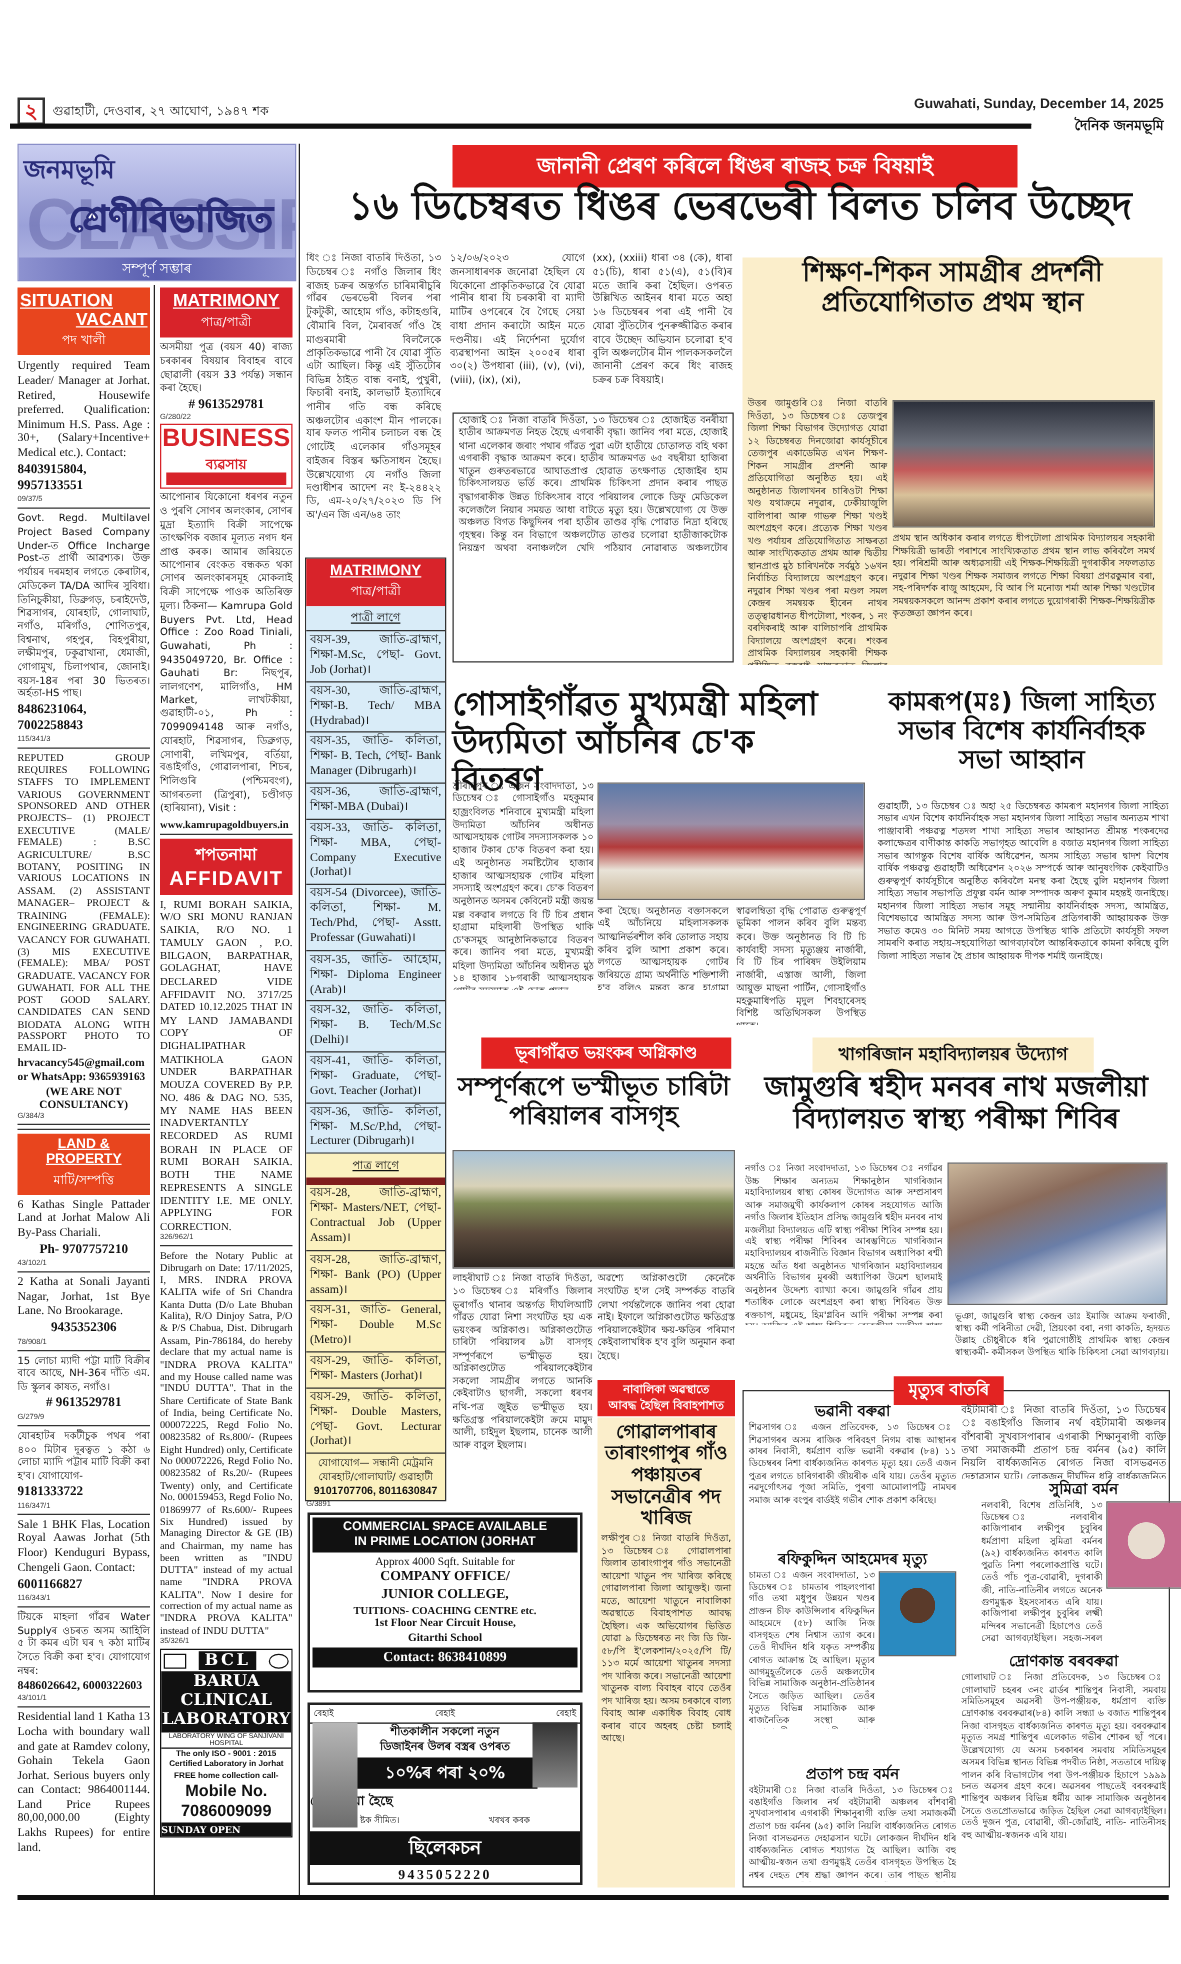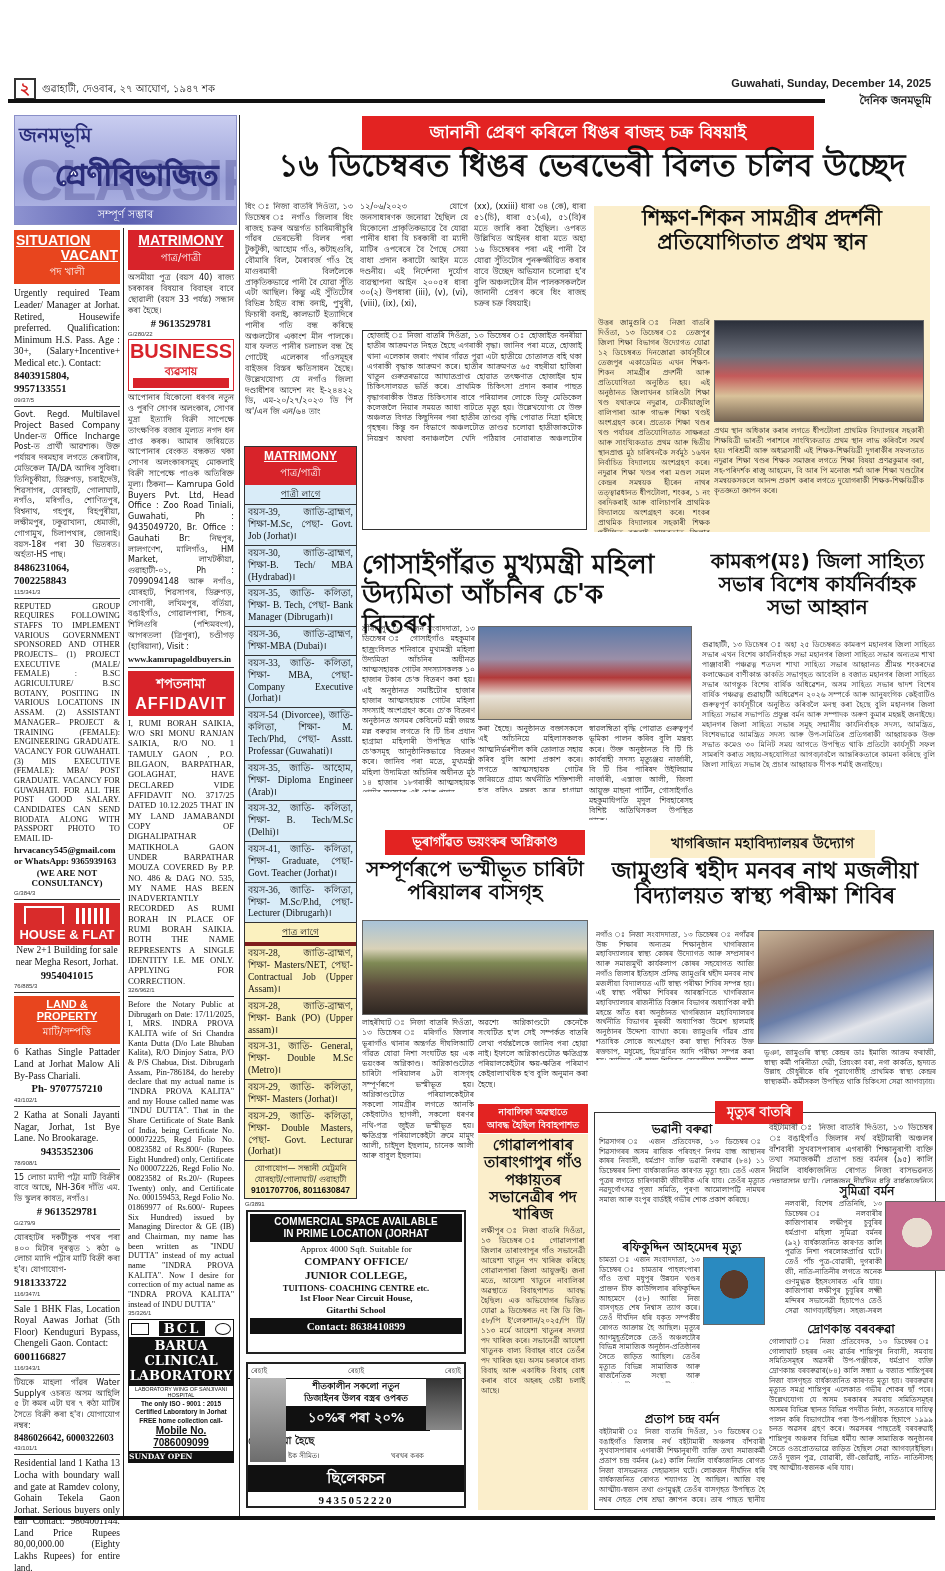--- a/index.html
+++ b/index.html
@@ -84,30 +84,20 @@
     <span class="code">115/341/3</span>
   </div>
   <div class="sep"></div>
   <div>
     <p style="font-size:8.2px;line-height:1.18;">REPUTED GROUP REQUIRES FOLLOWING STAFFS TO IMPLEMENT VARIOUS GOVERNMENT SPONSORED AND OTHER PROJECTS– (1) PROJECT EXECUTIVE (MALE/ FEMALE) : B.SC AGRICULTURE/ B.SC BOTANY, POSITING IN VARIOUS LOCATIONS IN ASSAM. (2) ASSISTANT MANAGER– PROJECT &amp; TRAINING (FEMALE): ENGINEERING GRADUATE. VACANCY FOR GUWAHATI. (3) MIS EXECUTIVE (FEMALE): MBA/ POST GRADUATE. VACANCY FOR GUWAHATI. FOR ALL THE POST GOOD SALARY. CANDIDATES CAN SEND BIODATA ALONG WITH PASSPORT PHOTO TO EMAIL ID-</p>
     <p class="phone" style="font-size:9px;">hrvacancy545@gmail.com or WhatsApp: 9365939163</p>
     <p style="font-weight:bold;text-align:center;font-size:9px;">(WE ARE NOT CONSULTANCY)</p>
     <span class="code">G/384/3</span>
   </div>
   <div class="sep"></div>
-  <div>
-    <div style="height:42px;background:#d92b2b;color:#fff;font:bold 13px 'Liberation Sans',sans-serif;text-align:center;padding-top:24px;position:relative;">
-      <div style="position:absolute;left:10px;top:3px;width:40px;height:18px;border:2px solid #fff;border-bottom:none;"></div>
-      <div style="position:absolute;right:8px;top:5px;width:36px;height:16px;background:repeating-linear-gradient(90deg,#fff 0 3px,#d92b2b 3px 6px);"></div>
-      <span>HOUSE &amp; FLAT</span>
-    </div>
-    <p style="text-align:center;">New 2+1 Building for sale near Megha Resort, Jorhat.</p>
-    <p class="phone" style="text-align:center;">9954041015</p>
-    <span class="code">76/885/3</span>
-  </div>
   <div class="sep"></div>
   <div class="hdr-red" style="font-size:11px;">
     <div style="text-decoration:underline;">LAND &amp; PROPERTY</div>
     <span class="sub-bn">মাটি/সম্পত্তি</span>
   </div>
   <div style="margin-top:3px;">
     <p>6 Kathas Single Pattader Land at Jorhat Malow Ali By-Pass Chariali.</p>
     <p class="phone" style="text-align:center;">Ph- 9707757210</p>
     <span class="code">43/102/1</span>
   </div>
@@ -190,21 +180,21 @@
     <div style="background:#111;color:#fff;text-align:center;font:bold 13px/1.15 'DejaVu Serif',serif;padding:2px 0;">
       <div>BARUA</div>
       <div>CLINICAL</div>
       <div>LABORATORY</div>
     </div>
     <div style="font:5.5px 'Liberation Sans',sans-serif;text-align:center;border-bottom:1px solid #111;">LABORATORY WING OF SANJIVANI HOSPITAL</div>
     <div style="font:bold 6.5px/1.25 'Liberation Sans',sans-serif;text-align:center;padding:1px;">
       <div>The only ISO - 9001 : 2015</div>
       <div>Certified Laboratory in Jorhat</div>
       <div>FREE home collection call-</div>
-      <div style="font-size:10px;text-decoration:underline;">Mobile No. 7086009099</div>
+      <div style="font-size:13px;">Mobile No. 7086009099</div>
     </div>
     <div style="background:#111;color:#fff;text-align:left;font:bold 7.5px 'DejaVu Serif',serif;padding:1px 0;">SUNDAY OPEN</div>
   </div>
 </div>
 
 <div class="abs kicker-red" style="left:362px; top:116px; width:452px;">জানানী প্ৰেৰণ কৰিলে ধিঙৰ ৰাজহ চক্ৰ বিষয়াই</div>
 <div class="abs head-big" style="left:244px; top:148px; width:696px; font-size:31px;">১৬ ডিচেম্বৰত ধিঙৰ ভেৰভেৰী বিলত চলিব উচ্ছেদ</div>
 
 <div class="abs bn" style="left:245px; top:202px; width:108px; height:240px; overflow:hidden;">ধিং ঃ নিজা বাতৰি দিওঁতা, ১৩ ডিচেম্বৰ ঃ নগাঁও জিলাৰ ধিং ৰাজহ চক্ৰৰ অন্তৰ্গত চাৰিমাৰীচুৰি গাঁৱৰ ভেৰভেৰী বিলৰ পৰা টুকটুকী, আহোম গাঁও, কটাহগুৰি, বৌমাৰি বিল, মৈৰাবৰ্জ গাঁও হৈ মাগুৰমাৰী বিললৈকে প্ৰাকৃতিকভাৱে পানী বৈ যোৱা সুঁতি এটা আছিল। কিন্তু এই সুঁতিটোৰ বিভিন্ন ঠাইত বান্ধ বনাই, পুখুৰী, ফিচাৰী বনাই, কালভাৰ্ট ইত্যাদিৰে পানীৰ গতি বন্ধ কৰিছে অঞ্চলটোৰ একাংশ মীন পালকে। যাৰ ফলত পানীৰ চলাচল বন্ধ হৈ গোটেই এলেকাৰ গাঁওসমূহৰ বাইজৰ বিস্তৰ ক্ষতিসাধন হৈছে। উল্লেখযোগ্য যে নগাঁও জিলা দণ্ডাধীশৰ আদেশ নং ই-২৪৪২২ ডি, এম-২০/২৭/২০২৩ ডি পি অ'/এন জি এন/৬৪ তাং</div>
 <div class="abs bn" style="left:360px; top:202px; width:108px; height:126px; overflow:hidden;">১২/০৬/২০২৩ যোগে জনসাধাৰণক জনোৱা হৈছিল যে যিকোনো প্ৰাকৃতিকভাৱে বৈ যোৱা পানীৰ ধাৰা যি চৰকাৰী বা ম্যাদী মাটিৰ ওপৰেৰে বৈ গৈছে সেয়া বাধা প্ৰদান কৰাটো আইন মতে দণ্ডনীয়। এই নিৰ্দেশনা দুৰ্যোগ ব্যৱস্থাপনা আইন ২০০৫ৰ ধাৰা ৩০(২) উপধাৰা (iii), (v), (vi), (viii), (ix), (xi),</div>
@@ -226,21 +216,21 @@
     <div class="mat-row">বয়স-35, জাতি- কলিতা, শিক্ষা- B. Tech, পেছা- Bank Manager (Dibrugarh)।</div>
     <div class="mat-row">বয়স-36, জাতি-ব্ৰাহ্মণ, শিক্ষা-MBA (Dubai)।</div>
     <div class="mat-row">বয়স-33, জাতি- কলিতা, শিক্ষা- MBA, পেছা- Company Executive (Jorhat)।</div>
     <div class="mat-row">বয়স-54 (Divorcee), জাতি- কলিতা, শিক্ষা- M. Tech/Phd, পেছা- Asstt. Professar (Guwahati)।</div>
     <div class="mat-row">বয়স-35, জাতি- আহোম, শিক্ষা- Diploma Engineer (Arab)।</div>
     <div class="mat-row">বয়স-32, জাতি- কলিতা, শিক্ষা- B. Tech/M.Sc (Delhi)।</div>
     <div class="mat-row">বয়স-41, জাতি- কলিতা, শিক্ষা- Graduate, পেছা- Govt. Teacher (Jorhat)।</div>
     <div class="mat-row">বয়স-36, জাতি- কলিতা, শিক্ষা- M.Sc/P.hd, পেছা- Lecturer (Dibrugarh)।</div>
   </div>
   <div class="yel-bg">
-    <div style="text-align:center;font:9px 'DejaVu Sans',sans-serif;text-decoration:underline;padding:2px 0;border-bottom:4px solid #7f1d1d;">পাত্ৰ লাগে</div>
+    <div style="text-align:center;font:9px 'DejaVu Sans',sans-serif;text-decoration:underline;padding:2px 0;border-bottom:6px solid #7f1d1d;">পাত্ৰ লাগে</div>
     <div class="mat-row">বয়স-28, জাতি-ব্ৰাহ্মণ, শিক্ষা- Masters/NET, পেছা- Contractual Job (Upper Assam)।</div>
     <div class="mat-row">বয়স-28, জাতি-ব্ৰাহ্মণ, শিক্ষা- Bank (PO) (Upper assam)।</div>
     <div class="mat-row">বয়স-31, জাতি- General, শিক্ষা- Double M.Sc (Metro)।</div>
     <div class="mat-row">বয়স-29, জাতি- কলিতা, শিক্ষা- Masters (Jorhat)।</div>
     <div class="mat-row">বয়স-29, জাতি- কলিতা, শিক্ষা- Double Masters, পেছা- Govt. Lecturar (Jorhat)।</div>
     <div style="text-align:center;padding:3px 2px;font:8px/1.3 'DejaVu Sans',sans-serif;">
       <div>যোগাযোগ— সন্ধানী মেট্ৰমনি</div>
       <div>যোৰহাট/গোলাঘাট/ গুৱাহাটী</div>
       <div style="font:bold 8.5px 'Liberation Sans',sans-serif;">9101707706, 8011630847</div>
     </div>

